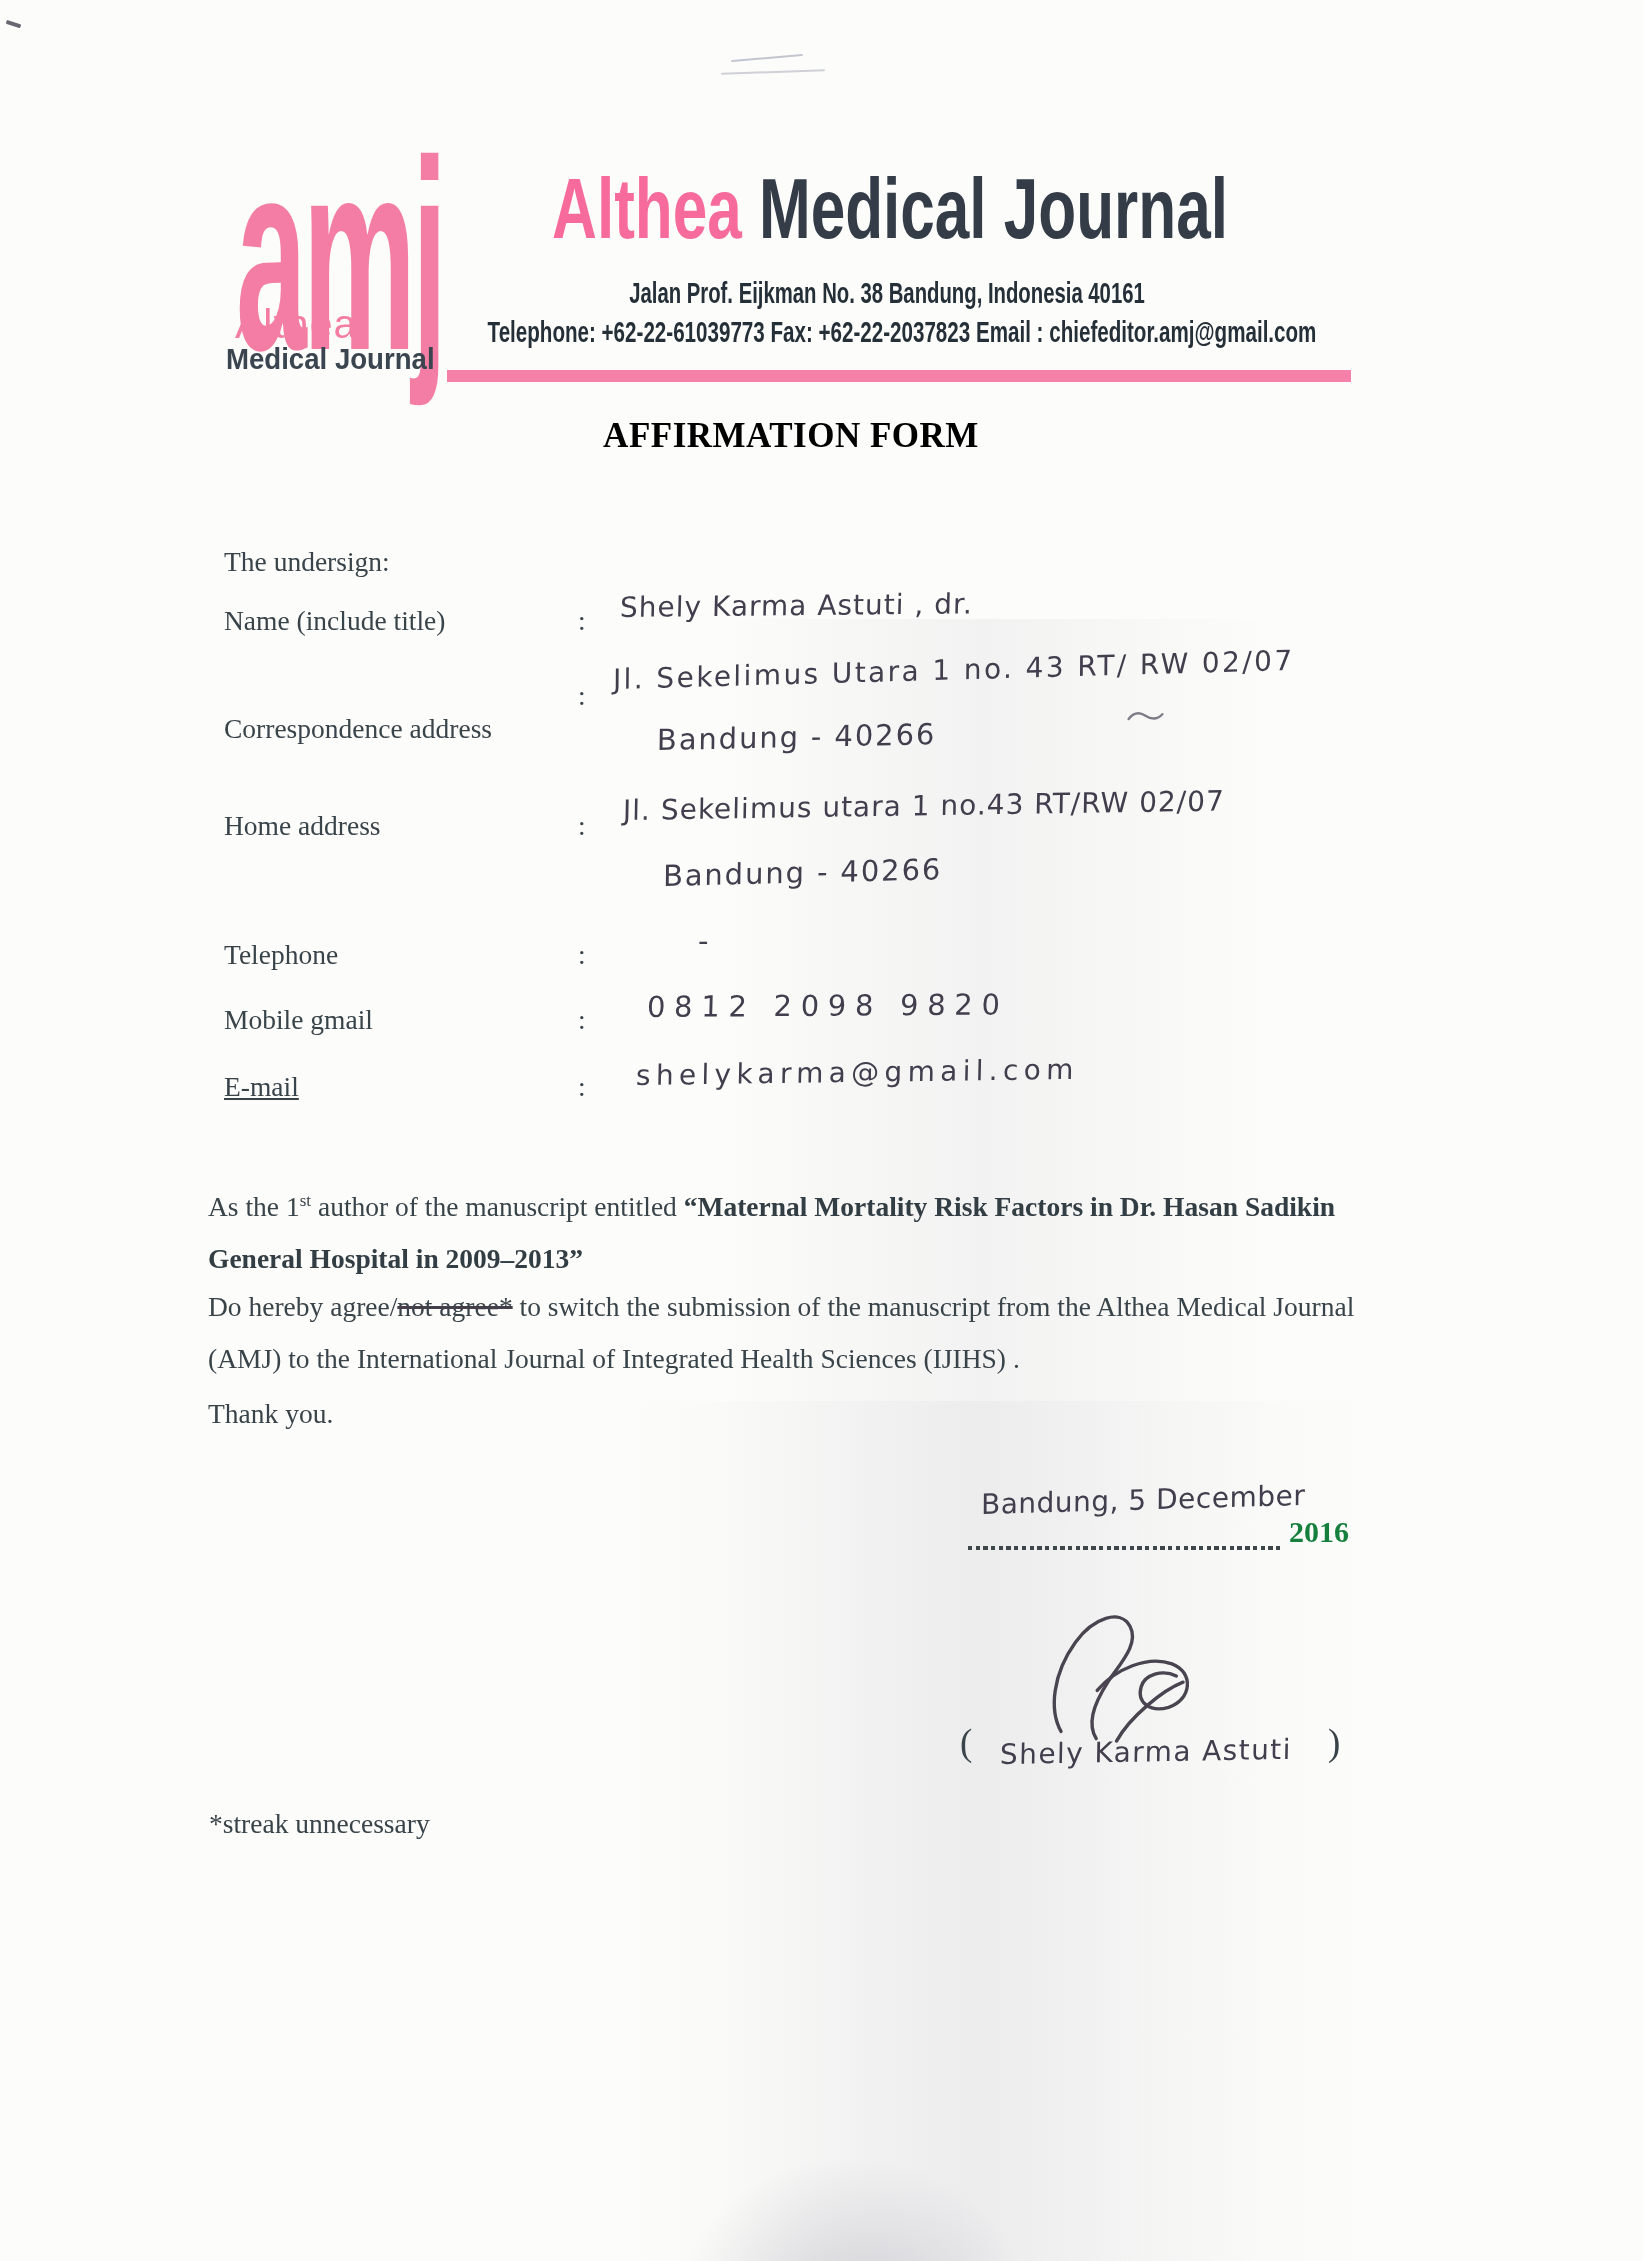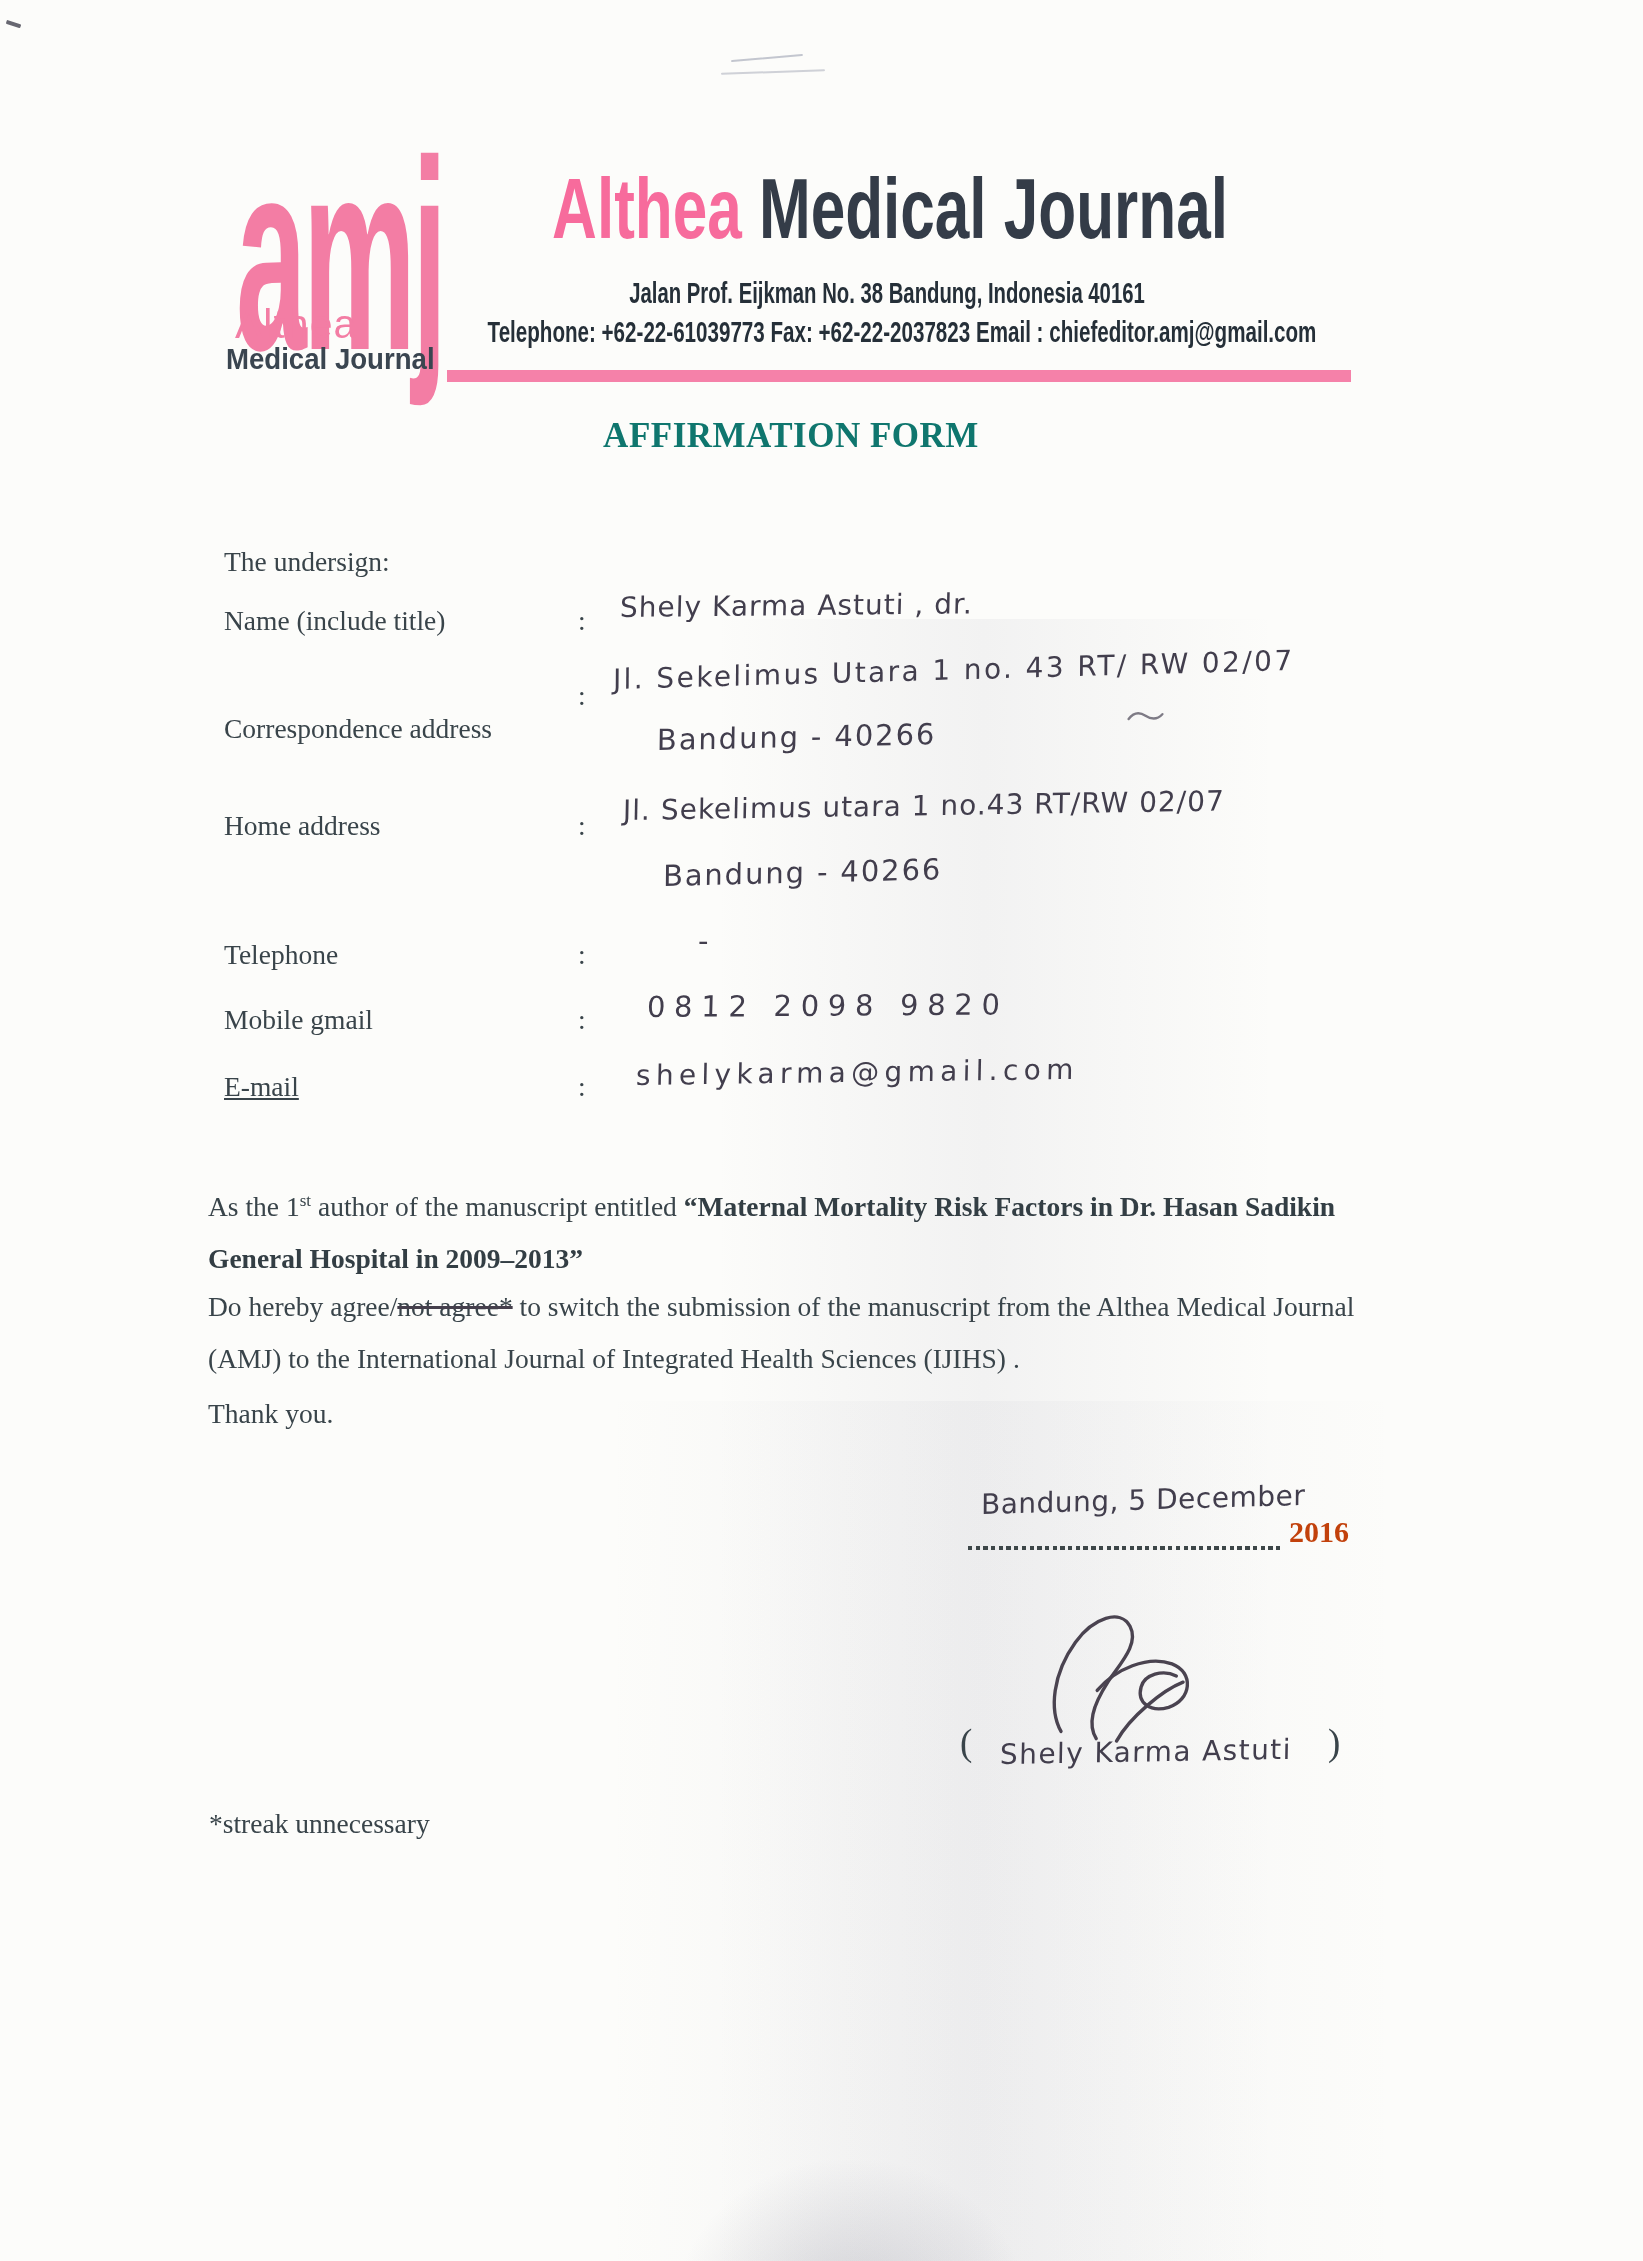--- a/index.html
+++ b/index.html
@@ -42,21 +42,21 @@
   #header-contact{
     left:902px;top:318px;
     font:700 29px/1 "Liberation Sans",sans-serif;color:#252f38;
     white-space:nowrap;transform:translateX(-50%) scaleX(0.71);
   }
   #header-rule{left:447px;top:370px;width:904px;height:12px;background:#f581a9;}
 
   
   #form-title{
     left:791px;top:417px;transform:translateX(-50%);
-    font:700 35px/1.1 "Liberation Serif",serif;letter-spacing:0.5px;color:#0f766e;white-space:nowrap;
+    font:700 35px/1.1 "Liberation Serif",serif;letter-spacing:0.5px;color:#000000;white-space:nowrap;
   }
   .lbl{position:absolute;left:224px;font:400 27.5px/1.2 "Liberation Serif",serif;color:#39444a;white-space:nowrap;}
   .colon{position:absolute;left:578px;font:400 27.5px/1.2 "Liberation Serif",serif;color:#39444a;}
   #intro{top:545px;}
   #f0-label{top:604px;} #f0-colon{top:604px;}
   #f1-label{top:679px;margin-top:33px;} #f1-colon{top:679px;}
   #f2-label{top:809px;} #f2-colon{top:809px;}
   #f3-label{top:938px;} #f3-colon{top:938px;}
   #f4-label{top:1003px;} #f4-colon{top:1003px;}
   #f5-label{top:1070px;text-decoration:underline;} #f5-colon{top:1070px;}
@@ -79,21 +79,21 @@
   #para2{top:1281px;}
   #thanks{top:1388px;}
   .bold-run{font-weight:700;color:#333e44;}
   .struck{text-decoration:line-through;text-decoration-thickness:3.4px;text-decoration-color:#453f4c;}
   sup{font-size:62%;}
 
   
   #date-hw{left:981px;top:1488px;font-size:28px;letter-spacing:0.5px;transform:rotate(-1.6deg) skewX(-2deg);}
   #dotline{left:968px;top:1546px;width:313px;height:4.3px;
     background:repeating-linear-gradient(90deg,#3d4648 0 4.3px,transparent 4.3px 7.7px);}
-  #year{left:1289px;top:1517px;font:700 30px/1 "Liberation Serif",serif;color:#c2410c;}
+  #year{left:1289px;top:1517px;font:700 30px/1 "Liberation Serif",serif;color:#15803d;}
   #sig{left:1020px;top:1601px;}
   .paren{position:absolute;top:1724px;font:400 37px/1 "Liberation Serif",serif;color:#39444a;}
   #paren-open{left:960px;}
   #paren-close{left:1328px;}
   #signed-name{left:1000px;top:1738px;font-size:28px;letter-spacing:1.4px;transform:rotate(-1deg) skewX(-2deg);}
   #footnote{left:209px;top:1807px;font:400 27.5px/1.2 "Liberation Serif",serif;color:#39444a;}
 
   
   #scan-band{left:715px;top:619px;width:561px;height:1643px;pointer-events:none;
     background:linear-gradient(90deg,rgba(125,125,148,0) 0%,rgba(125,125,148,0.045) 25%,rgba(125,125,148,0.08) 48%,rgba(125,125,148,0.045) 70%,rgba(125,125,148,0) 100%);}

